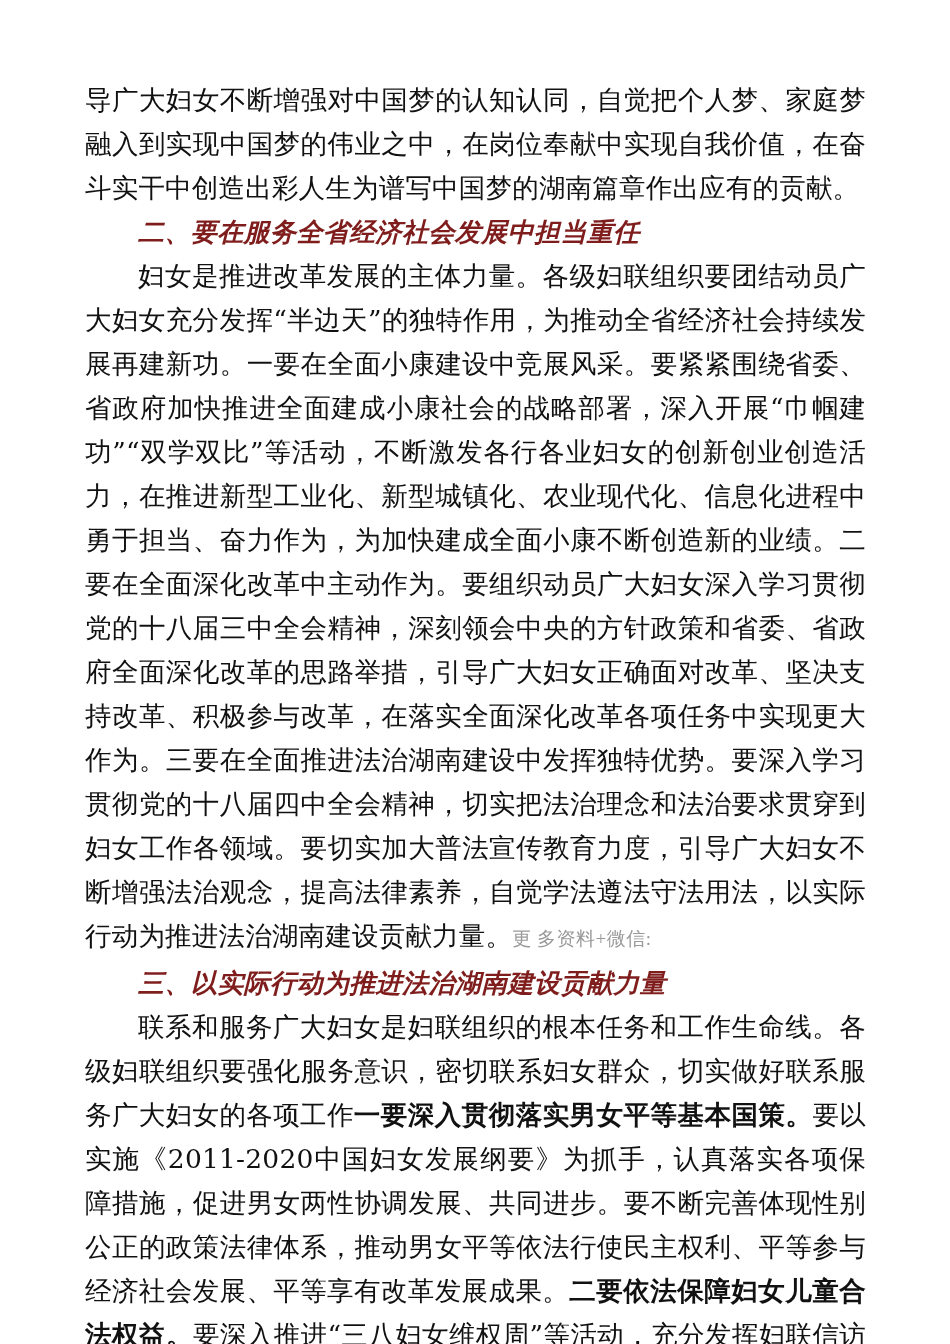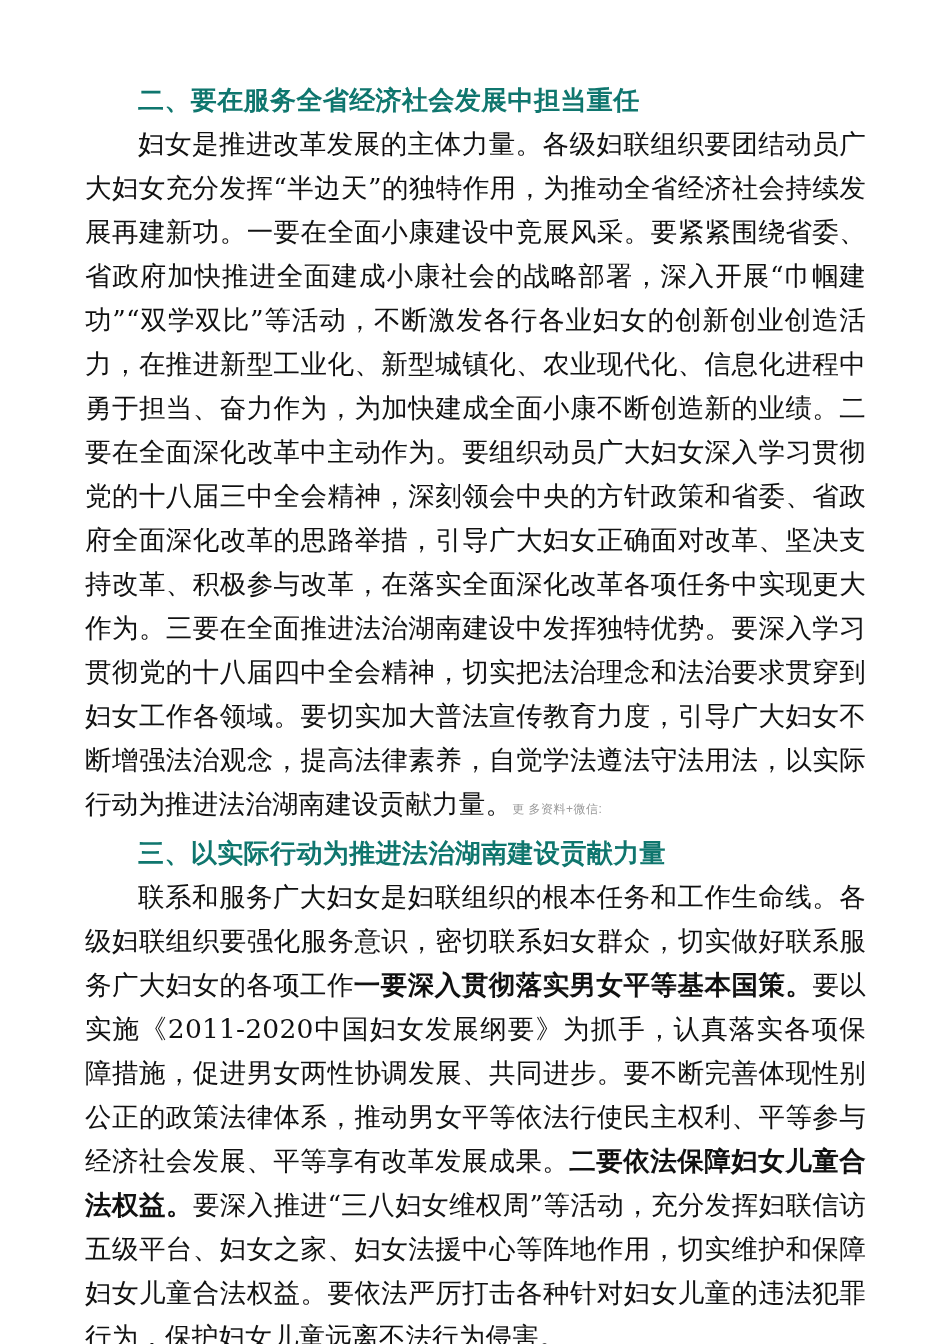--- a/index.html
+++ b/index.html
@@ -58,39 +58,41 @@
   
   .heading {
     font-family: "DejaVu Sans", "Liberation Sans", sans-serif;
     font-size: 26px;
     font-weight: bold;
     line-height: 44px;
     margin: 0;
     padding-left: 53px;
     letter-spacing: 0.4px;
     text-align: left;
-    color: #0f766e;
+    color: #7f1d1d;
     white-space: nowrap;
+    font-style: italic;
   }
 
   
   .watermark {
-    font-family: Liberation Sans, sans-serif;
-    font-size: 12px;
+    font-family: Liberation Serif, serif;
+    font-size: 19px;
     color: #9a9a9a;
     letter-spacing: 0.5px;
     font-weight: normal;
   }
 </style>
 </head>
 <body>
 
 <div class="page">
   <div class="text-column">
 
+    <p class="para">导广大妇女不断增强对中国梦的认知认同，自觉把个人梦、家庭梦融入到实现中国梦的伟业之中，在岗位奉献中实现自我价值，在奋斗实干中创造出彩人生为谱写中国梦的湖南篇章作出应有的贡献。</p>
 
     <h2 class="heading">二、要在服务全省经济社会发展中担当重任</h2>
 
     <p class="para indent"><span>妇女是推进改革发展的主体力量。各级妇联组织要团结动员广大妇女充分发挥“半边天”的独特作用，为推动全省经济社会持续发展再建新功。一要在全面小康建设中竞展风采。要紧紧围绕省委、省政府加快推进全面建成小康社会的战略部署，深入开展“巾帼建功”“双学双比”等活动，不断激发各行各业妇女的创新创业创造活力，在推进新型工业化、新型城镇化、农业现代化、信息化进程中勇于担当、奋力作为，为加快建成全面小康不断创造新的业绩。二要在全面深化改革中主动作为。要组织动员广大妇女深入学习贯彻党的十八届三中全会精神，深刻领会中央的方针政策和省委、省政府全面深化改革的思路举措，引导广大妇女正确面对改革、坚决支持改革、积极参与改革，在落实全面深化改革各项任务中实现更大作为。三要在全面推进法治湖南建设中发挥独特优势。要深入学习贯彻党的十八届四中全会精神，切实把法治理念和法治要求贯穿到妇女工作各领域。要切实加大普法宣传教育力度，引导广大妇女不断增强法治观念，提高法律素养，自觉学法遵法守法用法，以实际行动为推进法治湖南建设贡献力量。</span><span class="watermark">更 多资料+微信:</span></p>
 
     <h2 class="heading">三、以实际行动为推进法治湖南建设贡献力量</h2>
 
     <p class="para indent"><span>联系和服务广大妇女是妇联组织的根本任务和工作生命线。各级妇联组织要强化服务意识，密切联系妇女群众，切实做好联系服务广大妇女的各项工作</span><span class="lead">一要深入贯彻落实男女平等基本国策。</span><span>要以实施《2011-2020中国妇女发展纲要》为抓手，认真落实各项保障措施，促进男女两性协调发展、共同进步。要不断完善体现性别公正的政策法律体系，推动男女平等依法行使民主权利、平等参与经济社会发展、平等享有改革发展成果。</span><span class="lead">二要依法保障妇女儿童合法权益。</span><span>要深入推进“三八妇女维权周”等活动，充分发挥妇联信访五级平台、妇女之家、妇女法援中心等阵地作用，切实维护和保障妇女儿童合法权益。要依法严厉打击各种针对妇女儿童的违法犯罪行为，保护妇女儿童远离不法行为侵害。</span></p>
 
   </div>

